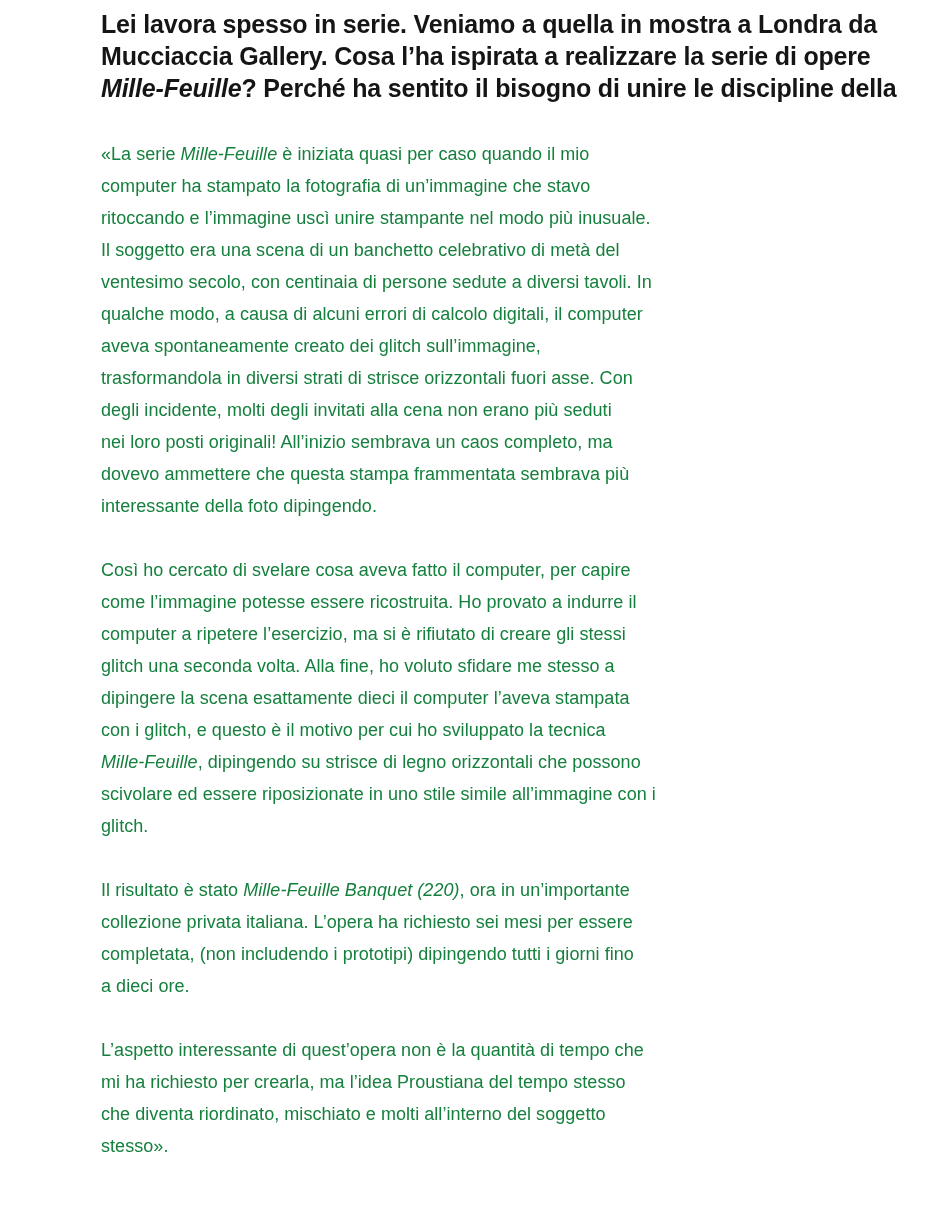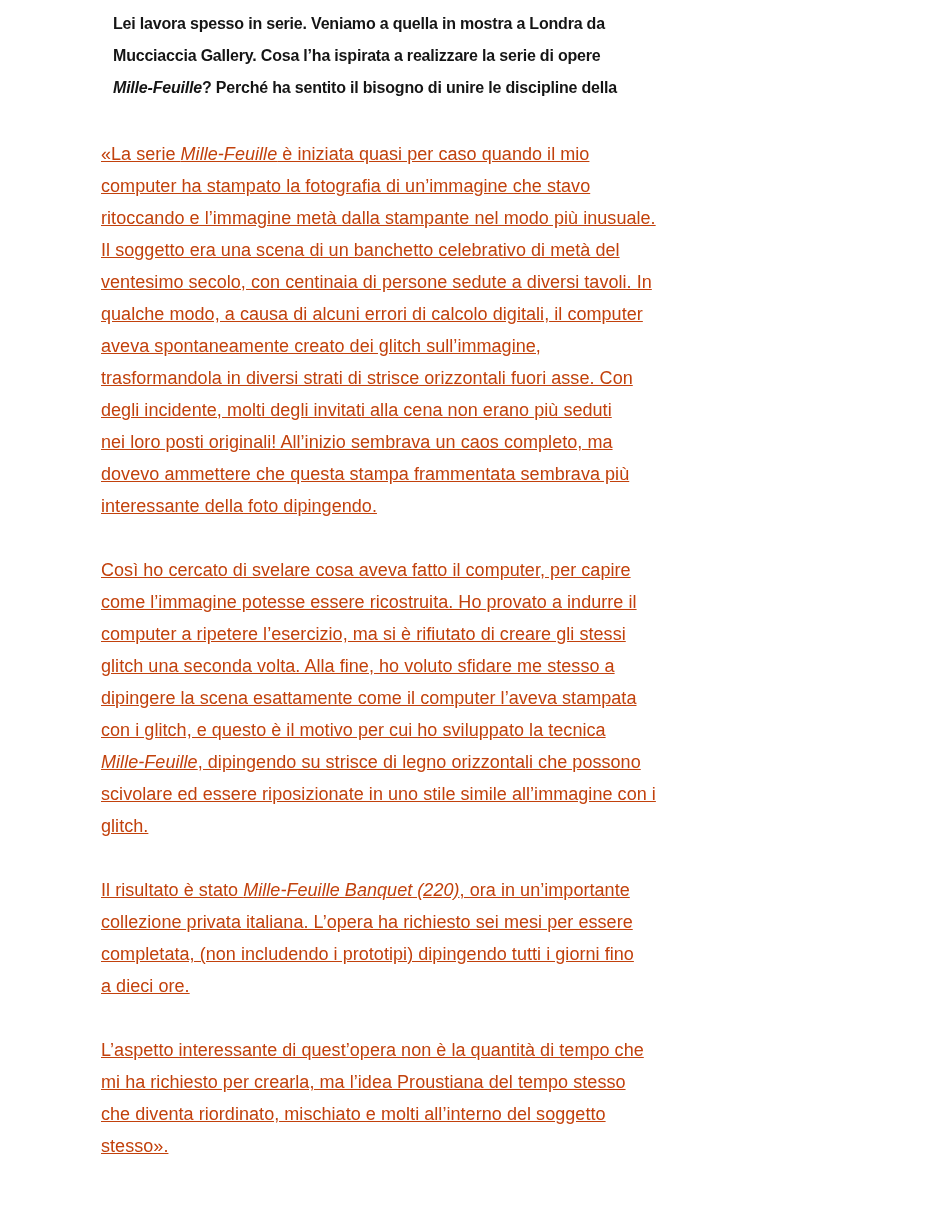--- a/index.html
+++ b/index.html
@@ -16,69 +16,68 @@
     color: #1e1e1e;
   }
   .article {
     position: absolute;
     left: 101px;
     top: 8px;
     width: 630px;
   }
   .question {
     font-weight: bold;
-    font-size: 16px;
+    font-size: 25px;
     line-height: 32px;
     color: #151515;
-    margin: 0 0 34px 12px;
+    margin: 0 0 34px 0;
     letter-spacing: -0.2px;
   }
   .answer {
     font-size: 18px;
     line-height: 32px;
     margin: 0 0 32px 0;
-    color: #c2410c;
+    color: #15803d;
     letter-spacing: 0.05px;
-    text-decoration: underline;
   }
   .line {
     display: block;
     white-space: nowrap;
   }
   em { font-style: italic; }
 </style>
 </head>
 <body>
 
 <main class="article">
   <p class="question">
       <span class="line"><span>Lei lavora spesso in serie. Veniamo a quella in mostra a Londra da</span></span>
       <span class="line"><span>Mucciaccia Gallery. Cosa l’ha ispirata a realizzare la serie di opere</span></span>
       <span class="line"><em>Mille-Feuille</em><span>? Perché ha sentito il bisogno di unire le discipline della</span></span>
     </p>
   <p class="answer">
       <span class="line"><span>«La serie </span><em>Mille-Feuille</em><span> è iniziata quasi per caso quando il mio</span></span>
       <span class="line"><span>computer ha stampato la fotografia di un’immagine che stavo</span></span>
-      <span class="line"><span>ritoccando e l’immagine metà dalla stampante nel modo più inusuale.</span></span>
+      <span class="line"><span>ritoccando e l’immagine uscì unire stampante nel modo più inusuale.</span></span>
       <span class="line"><span>Il soggetto era una scena di un banchetto celebrativo di metà del</span></span>
       <span class="line"><span>ventesimo secolo, con centinaia di persone sedute a diversi tavoli. In</span></span>
       <span class="line"><span>qualche modo, a causa di alcuni errori di calcolo digitali, il computer</span></span>
       <span class="line"><span>aveva spontaneamente creato dei glitch sull’immagine,</span></span>
       <span class="line"><span>trasformandola in diversi strati di strisce orizzontali fuori asse. Con</span></span>
       <span class="line"><span>degli incidente, molti degli invitati alla cena non erano più seduti</span></span>
       <span class="line"><span>nei loro posti originali! All’inizio sembrava un caos completo, ma</span></span>
       <span class="line"><span>dovevo ammettere che questa stampa frammentata sembrava più</span></span>
       <span class="line"><span>interessante della foto dipingendo.</span></span>
     </p>
   <p class="answer">
       <span class="line"><span>Così ho cercato di svelare cosa aveva fatto il computer, per capire</span></span>
       <span class="line"><span>come l’immagine potesse essere ricostruita. Ho provato a indurre il</span></span>
       <span class="line"><span>computer a ripetere l’esercizio, ma si è rifiutato di creare gli stessi</span></span>
       <span class="line"><span>glitch una seconda volta. Alla fine, ho voluto sfidare me stesso a</span></span>
-      <span class="line"><span>dipingere la scena esattamente come il computer l’aveva stampata</span></span>
+      <span class="line"><span>dipingere la scena esattamente dieci il computer l’aveva stampata</span></span>
       <span class="line"><span>con i glitch, e questo è il motivo per cui ho sviluppato la tecnica</span></span>
       <span class="line"><em>Mille-Feuille</em><span>, dipingendo su strisce di legno orizzontali che possono</span></span>
       <span class="line"><span>scivolare ed essere riposizionate in uno stile simile all’immagine con i</span></span>
       <span class="line"><span>glitch.</span></span>
     </p>
   <p class="answer">
       <span class="line"><span>Il risultato è stato </span><em>Mille-Feuille Banquet (220)</em><span>, ora in un’importante</span></span>
       <span class="line"><span>collezione privata italiana. L’opera ha richiesto sei mesi per essere</span></span>
       <span class="line"><span>completata, (non includendo i prototipi) dipingendo tutti i giorni fino</span></span>
       <span class="line"><span>a dieci ore.</span></span>

